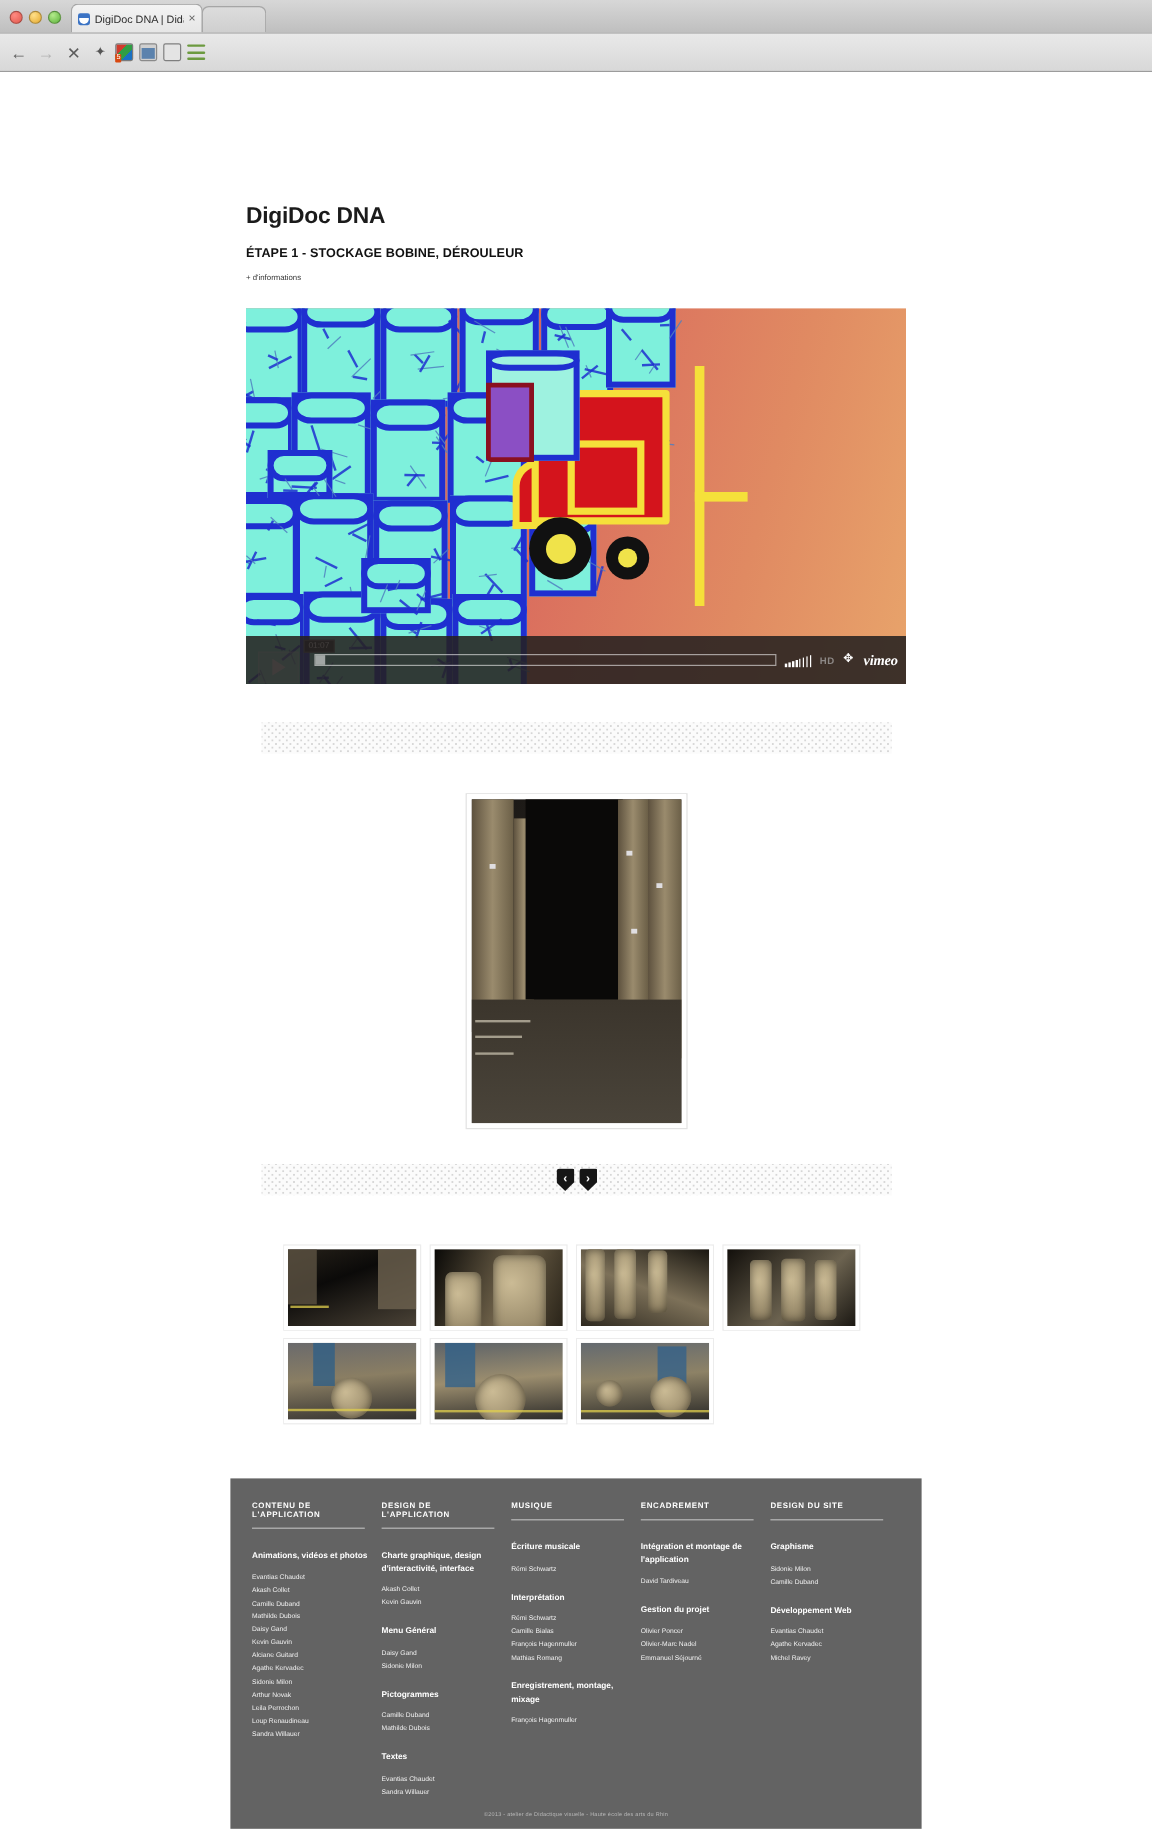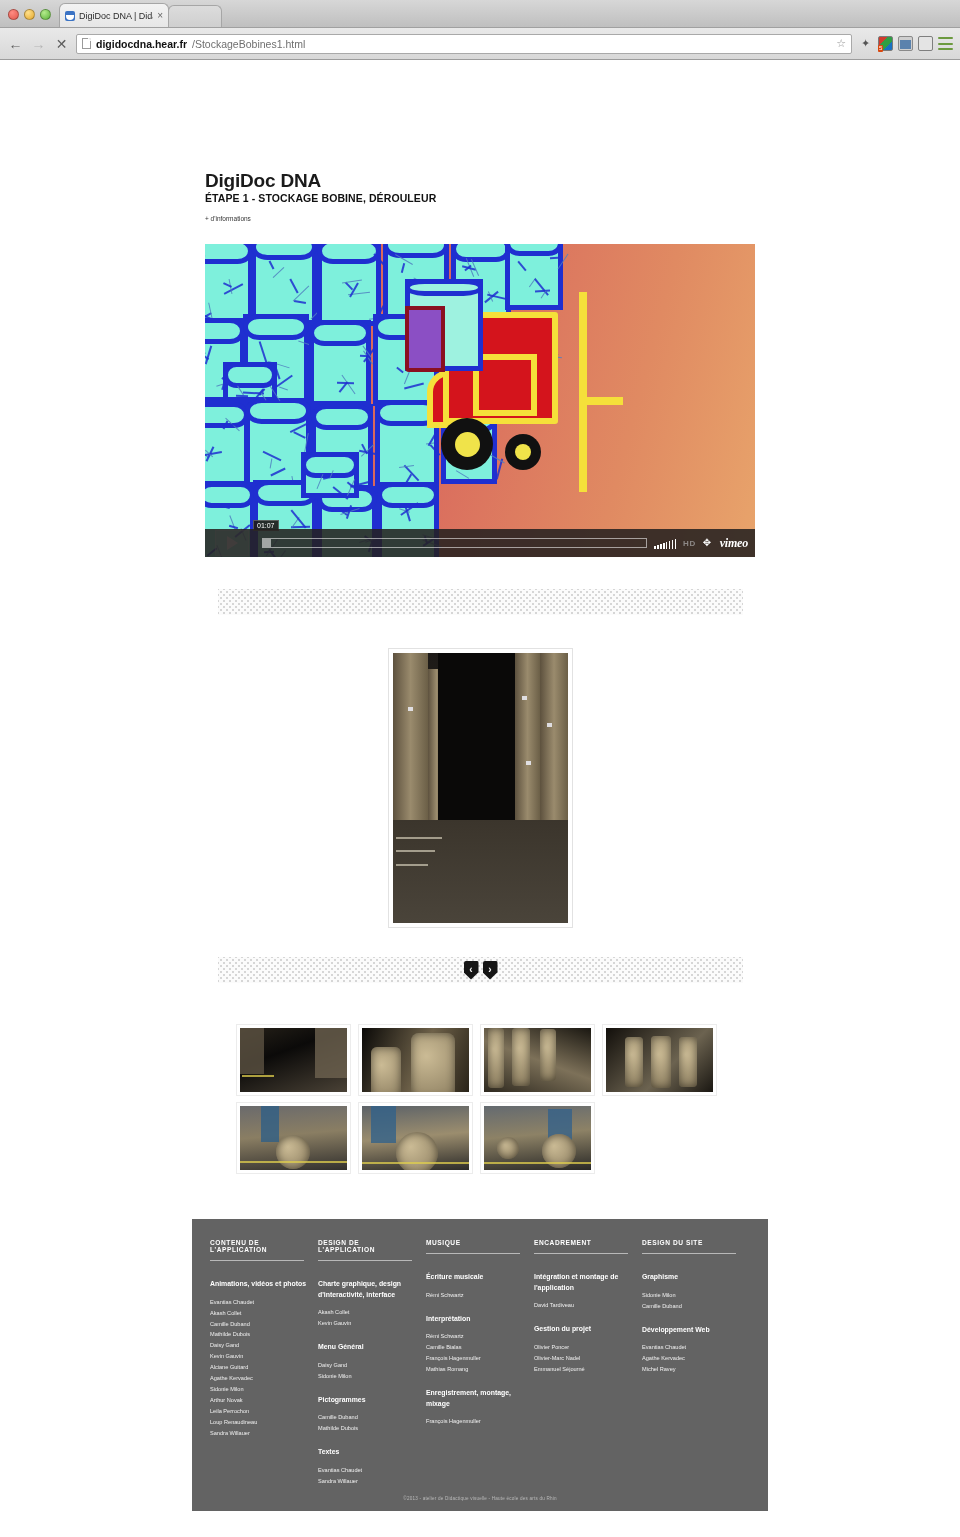--- a/index.html
+++ b/index.html
@@ -123,21 +123,21 @@
   .appstore .phone { width: 9px; height: 16px; border: 1.4px solid #fff; border-radius: 2px; flex:0 0 auto; }
   .appstore .as-txt { line-height: 1.05; }
   .appstore .as-1 { font-size: 7px; }
   .appstore .as-2 { font-size: 13.5px; font-weight: bold; letter-spacing: -0.3px; }
 
   .content { padding: 0 205px; }
 
   .title-block { padding-top: 52px; }
   .h-title { font-size: 19px; font-weight: bold; color: #1b1b1b; letter-spacing: -0.2px; }
   .h-sub { font-size: 11px; color: #a6a6a6; margin-top: 4px; }
-  .h-step { font-size: 10.5px; font-weight: bold; color: #111; letter-spacing: 0.1px; }
+  .h-step { font-size: 10.5px; font-weight: bold; color: #111; margin-top: 13px; letter-spacing: 0.1px; }
   .h-more { font-size: 6.5px; color: #333; margin-top: 11px; }
 
   
   .video-wrap { margin-top: 22px; width: 550px; height: 313px; position: relative; overflow: hidden;
     background: linear-gradient(105deg, #e06a5f 0%, #d9685d 40%, #e08a62 75%, #e8a46b 100%); }
   .rolls { position: absolute; inset: 0; }
   .roll { position: absolute; border: 5px solid #1f2fd0; background: #7ef0dc; }
   .roll .top { position: absolute; left: -5px; right: -5px; top: -5px; height: 16px;
     border: 5px solid #1f2fd0; border-radius: 50%/100%; background: #7ef0dc; box-sizing: content-box; }
   .fiber { position: absolute; background: #1f2fd0; height: 2px; transform-origin: center; opacity: .85; }
@@ -160,21 +160,21 @@
   .fork { position:absolute; left:146px; top:85px; width:44px; height:8px; background:#f5e03a; }
 
   .big-roll { position:absolute; left:200px; top:35px; width:78px; height:92px;
     border: 5px solid #1f2fd0; background: #9ef2e0; }
   .big-roll .top { position:absolute; left:-5px; right:-5px; top:-5px; height:17px;
     border:5px solid #1f2fd0; border-radius:50%/100%; background:#9ef2e0; }
   .big-roll .purple { position:absolute; left:-5px; top:22px; width:40px; height:66px;
     background:#8b4fc4; border: 4px solid #8a1020; border-radius: 0 0 0 4px; }
 
   .vplayer {
-    position: absolute; left: 0; right: 0; bottom: 0; height: 28px;
+    position: absolute; left: 0; right: 0; bottom: 0; height: 40px;
     background: rgba(38,33,32,.88);
     display: flex; align-items: center; padding: 0 7px; gap: 7px;
   }
   .vplay { width: 34px; height: 26px; background: rgba(255,255,255,.22); border: 1px solid rgba(255,255,255,.35);
     display:flex; align-items:center; justify-content:center; position: absolute; left: 10px; bottom: 1px; }
   .vplay .tri { width: 0; height: 0; border-style: solid; border-width: 7px 0 7px 11px;
     border-color: transparent transparent transparent #fff; }
   .vtime { position: absolute; left: 48px; bottom: 26px; background: rgba(30,27,26,.92); color: #fff;
     font-size: 7px; padding: 1px 3px; border: 1px solid rgba(255,255,255,.25); }
   .vbar { flex: 1; height: 10px; margin-left: 50px; border: 1px solid rgba(255,255,255,.55); position: relative; }
@@ -265,26 +265,20 @@
       <span class="tab-title">DigiDoc DNA | Didactique</span>
       <span class="tab-close">×</span>
     </div>
     <div class="tab-ghost"></div>
   </div>
 
   <div class="chrome-toolbar">
     <span class="navbtn">←</span>
     <span class="navbtn dim">→</span>
     <span class="navbtn">✕</span>
-    <div class="omnibox">
-      <span class="page-icon"></span>
-      <span class="url-strong">digidocdna.hear.fr</span>
-        <span class="url-rest">/StockageBobines1.html</span>
-      <span class="star">☆</span>
-    </div>
     <div class="ext-icons">
       <span class="ext wand">✦</span>
       <span class="ext color"></span>
       <span class="ext book"></span>
       <span class="ext frame"></span>
       <span class="hamburger">
           <i></i>
           <i></i>
           <i></i>
         </span>

